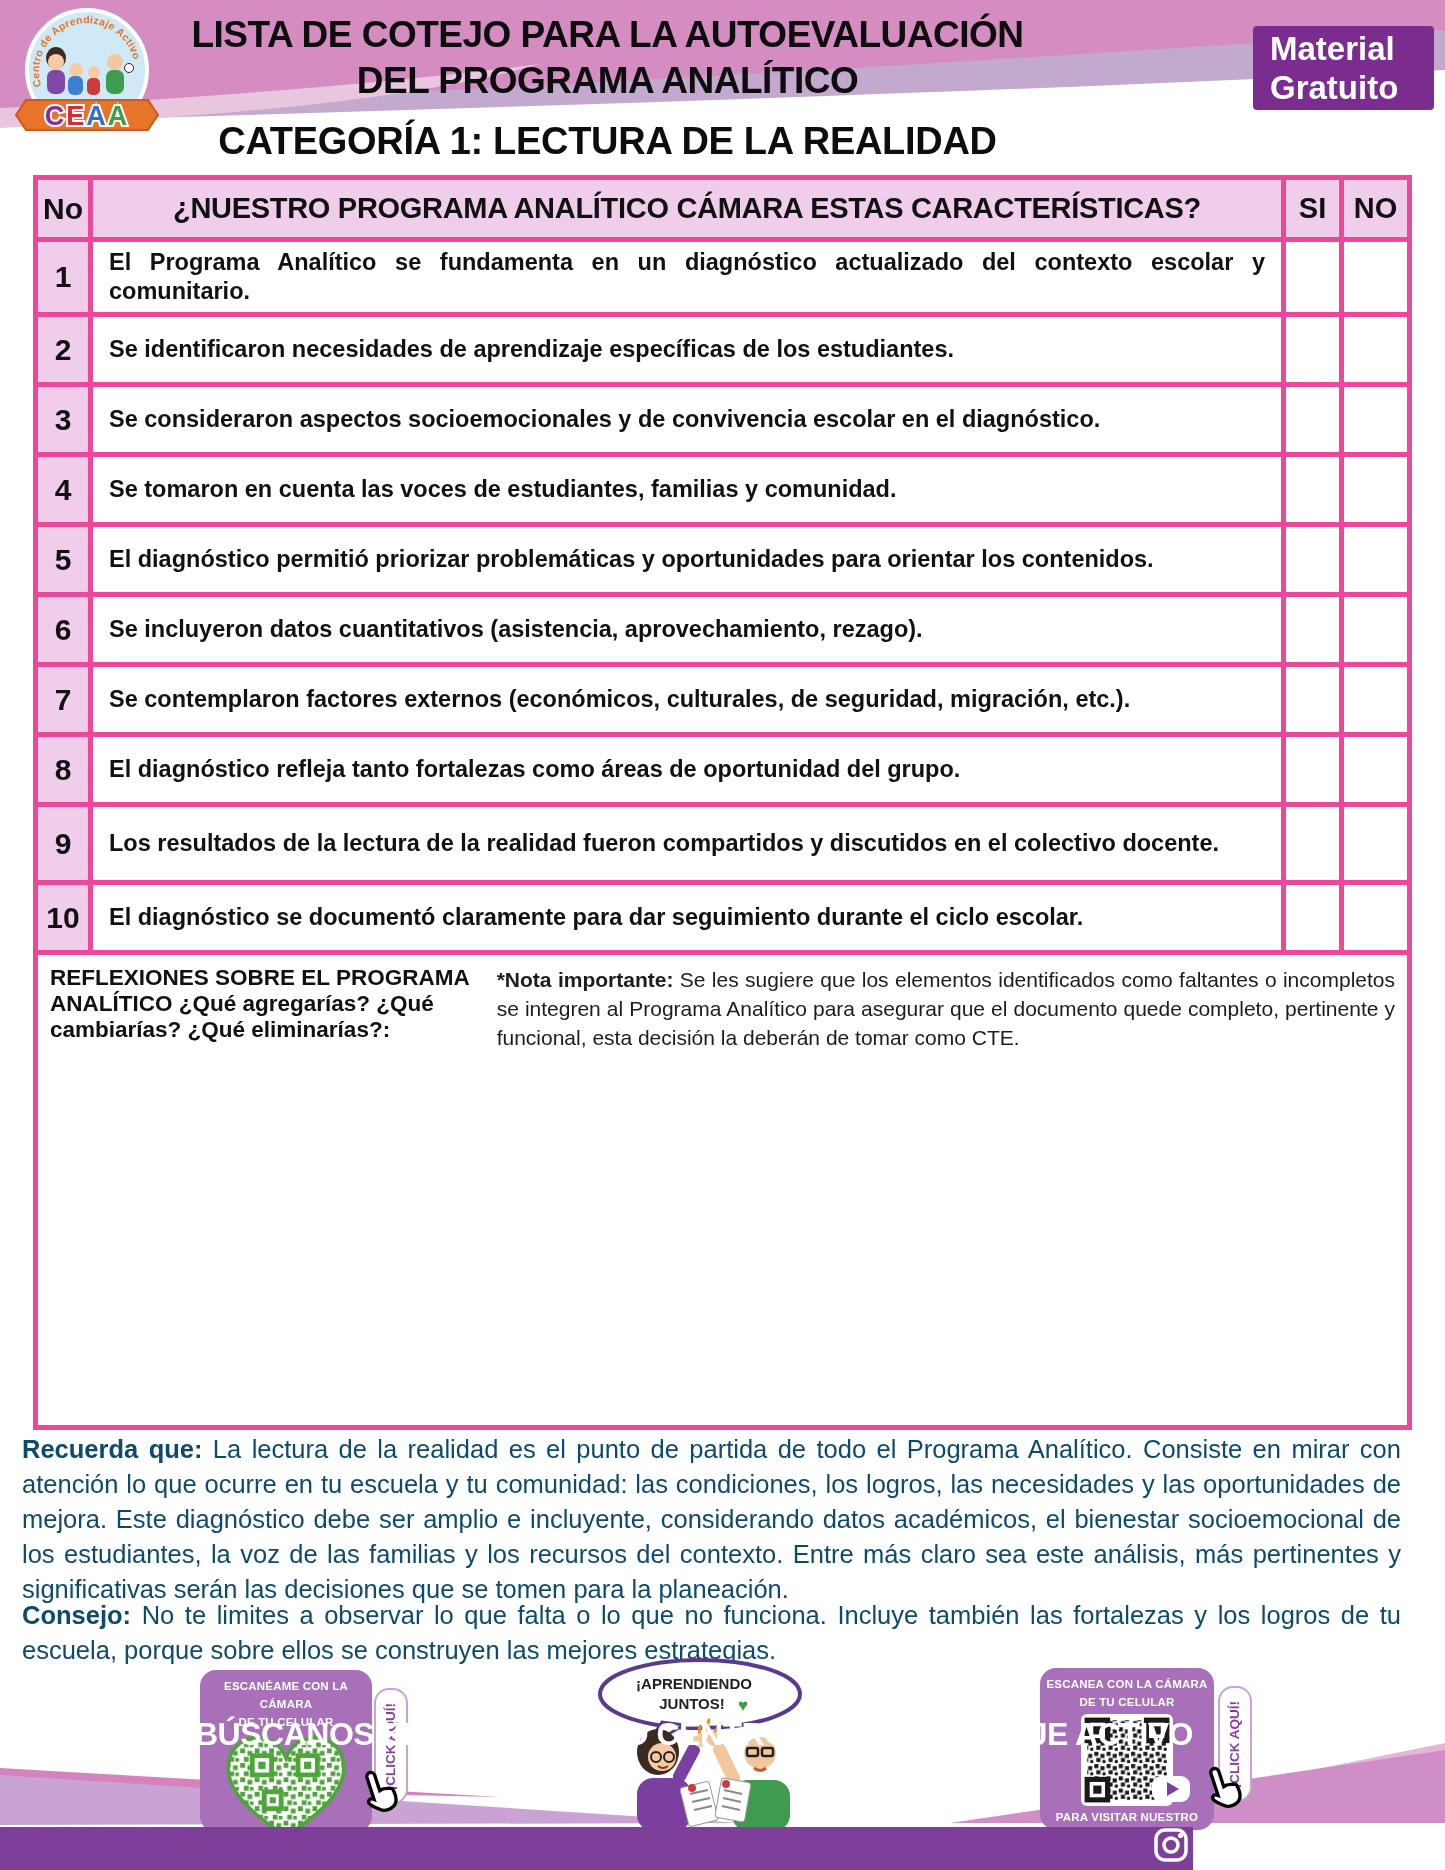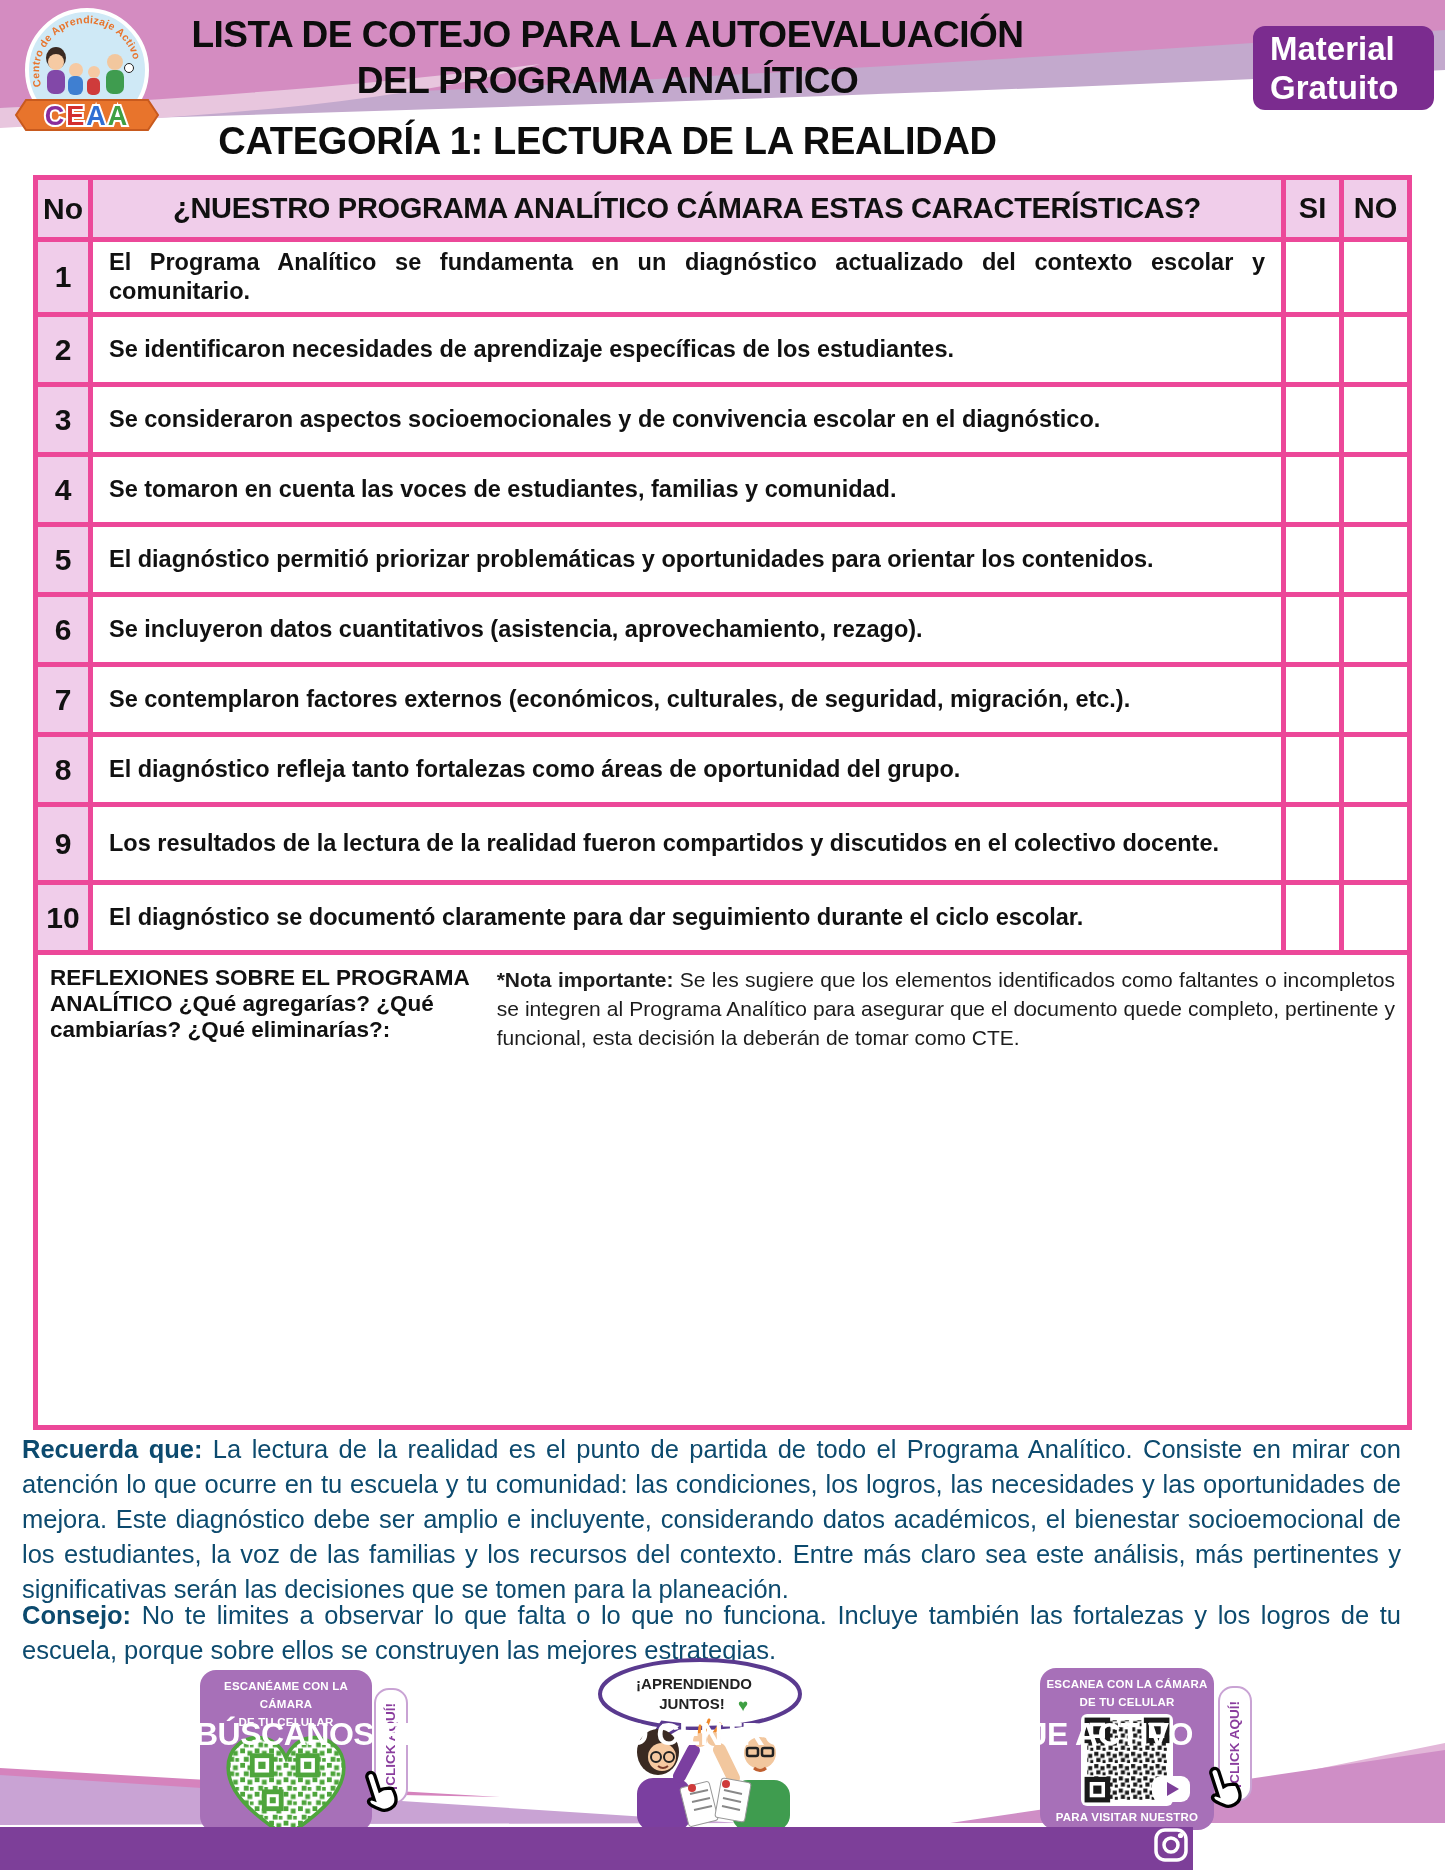--- a/index.html
+++ b/index.html
@@ -9,21 +9,21 @@
 
   
   .header-art{position:absolute;left:0;top:0;}
   .logo{position:absolute;left:12px;top:4px;z-index:5;}
   .title-block{position:absolute;left:150px;top:12px;width:915px;text-align:center;z-index:4;}
   .title-line{font-size:37px;font-weight:800;line-height:46px;letter-spacing:-0.5px;color:#0d0d0d;}
   .category{position:absolute;left:150px;top:120px;width:915px;text-align:center;
             font-size:38px;font-weight:800;letter-spacing:-0.3px;color:#0d0d0d;z-index:4;}
   .badge{position:absolute;left:1253px;top:26px;width:181px;height:84px;background:#7b2c8f;
          color:#fff;font-weight:800;font-size:33px;line-height:39px;padding:3px 0 0 17px;
-         box-sizing:border-box;z-index:5;border-radius:12px;}
+         box-sizing:border-box;z-index:5;border-radius:4px;}
 
   
   .tbl{position:absolute;left:33px;top:175px;width:1379px;border-collapse:collapse;
        table-layout:fixed;z-index:3;}
   .tbl th,.tbl td{border:5px solid #ec4899;box-sizing:border-box;}
   .tbl th{background:#f0cdea;font-weight:800;}
   .th-no{font-size:30px;width:55px;height:62px;}
   .th-q{font-size:29px;letter-spacing:-0.3px;}
   .th-chk1{width:58px;font-size:29px;}
   .th-chk2{width:68px;font-size:29px;}

